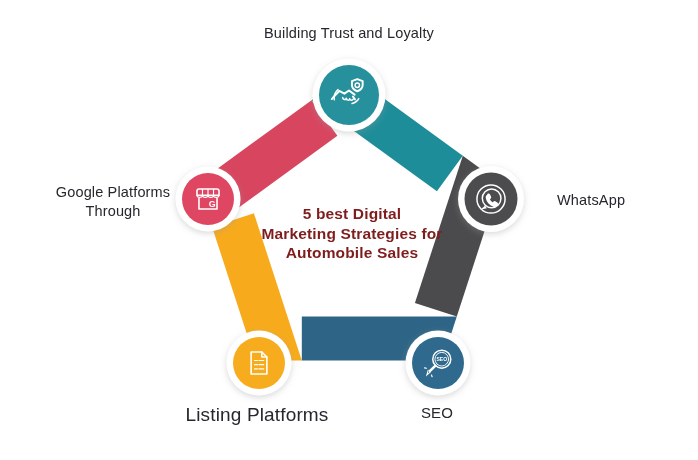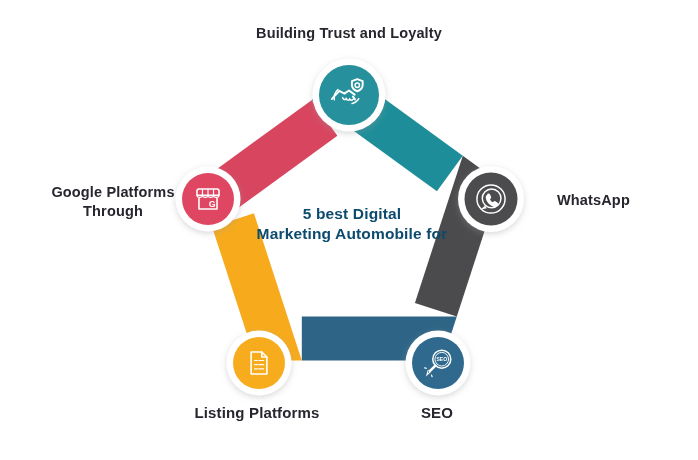--- a/index.html
+++ b/index.html
@@ -5,28 +5,28 @@
   html,body { margin:0; padding:0; }
   body {
     width:698px; height:460px; overflow:hidden;
     background:#ffffff;
     font-family:"Liberation Sans", sans-serif;
   }
   .stage { position:relative; width:698px; height:460px; background:#fff; }
   #diagram { position:absolute; left:0; top:0; width:698px; height:460px; }
   .lbl {
     position:absolute; transform:translateX(-50%);
-    text-align:center; font-weight:700; font-size:14.5px;
+    text-align:center; font-weight:400; font-size:14.5px;
     line-height:1.28; white-space:nowrap; letter-spacing:0.15px;
   }
   .lbl span { display:block; }
   #lbl-social   { left:349px; top:24px;  }
   #lbl-google   { left:113px; top:183px; }
   #lbl-whatsapp { left:557px; top:191px; transform:none; text-align:left; }
-  #lbl-listing  { left:257px; top:403px; font-size:15px; }
+  #lbl-listing  { left:257px; top:403px; font-size:19px; }
   #lbl-seo      { left:437px; top:403px; font-size:15px; }
   .center-title {
     position:absolute; left:352px; top:204px; transform:translateX(-50%);
     text-align:center; font-weight:700; font-size:15.5px;
     line-height:1.26; white-space:nowrap; letter-spacing:0.15px;
   }
   .center-title span { display:block; }
 </style>
 </head>
 <body>
@@ -123,17 +123,18 @@
   </div>
 
   <div class="lbl" id="lbl-listing" style="color: rgb(38, 38, 46);">
     <span>Listing Platforms</span>
   </div>
 
   <div class="lbl" id="lbl-seo" style="color: rgb(38, 38, 46);">
     <span>SEO</span>
   </div>
 
-  <div class="center-title" style="color: #0c4a6e;">
+  <div class="center-title" style="color: #7f1d1d;">
     <span>5 best Digital</span>
-    <span>Marketing Automobile for</span>
+    <span>Marketing Strategies for</span>
+    <span>Automobile Sales</span>
   </div>
 </div>
 
 </body></html>

